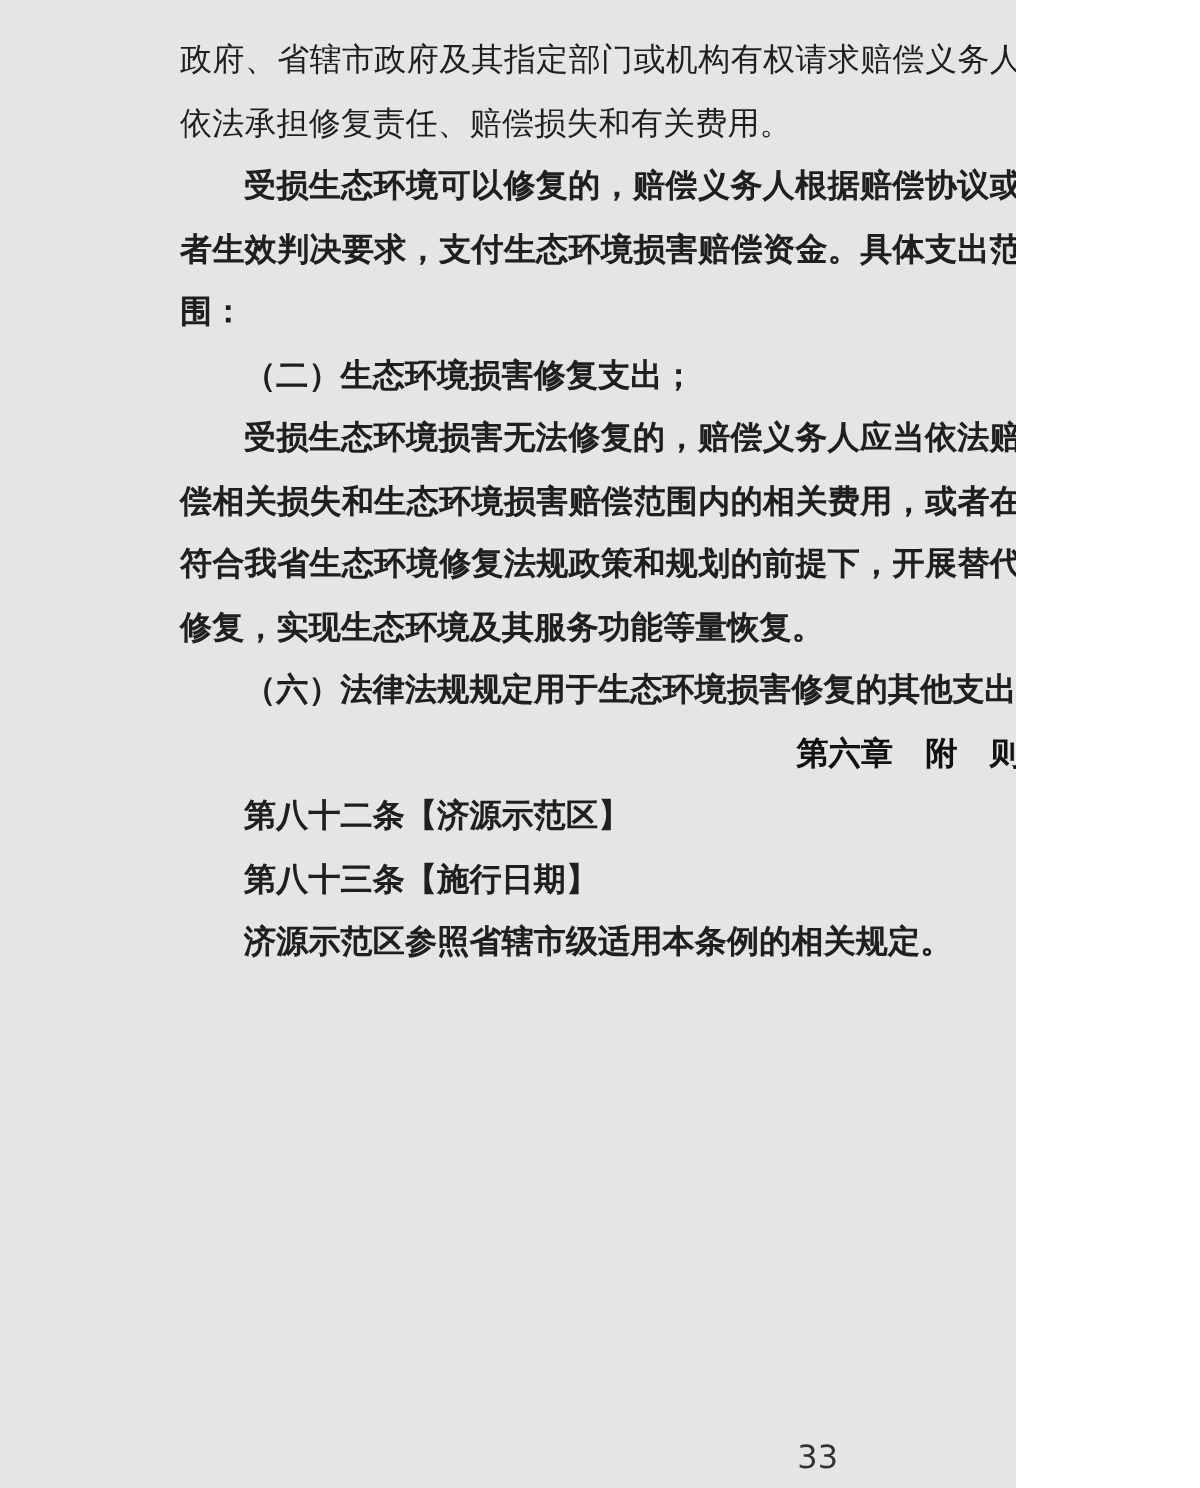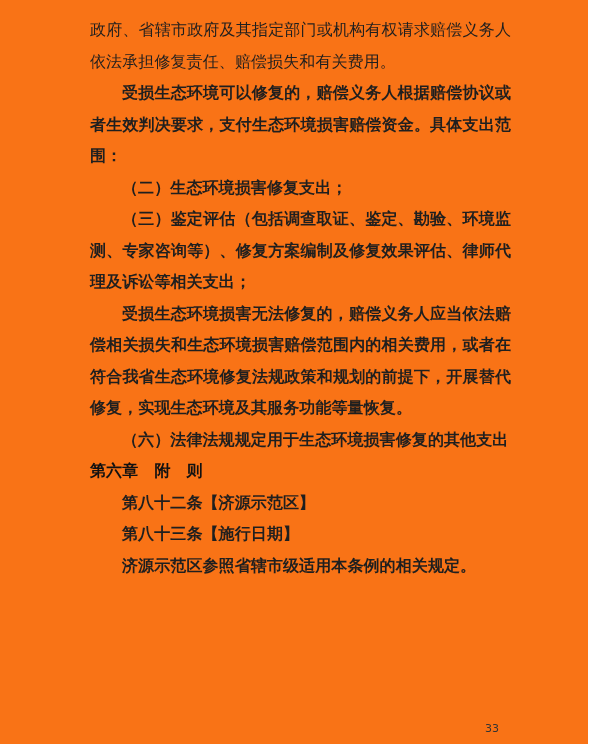--- a/index.html
+++ b/index.html
@@ -2,23 +2,23 @@
 <html><head>
 <meta charset="utf-8">
 <style>
   html, body {
     margin: 0;
     padding: 0;
     background: #ffffff;
   }
   .page {
     position: relative;
-    width: 588px;
+    width: 508px;
     height: 744px;
-    background: #f97316;
+    background: #e5e5e5;
     overflow: hidden;
     font-family: "DejaVu Serif", "Liberation Serif", serif;
     color: #1f1f1f;
   }
   .content {
     position: absolute;
     left: 90px;
     top: 14px;
     width: 421px;
     font-size: 16px;
@@ -32,43 +32,42 @@
   }
   p.cont {
     text-indent: 0;
   }
   p.body {
     text-indent: 2em;
     font-weight: bold;
   }
   p.heading {
     text-indent: 0;
-    text-align: left;
+    text-align: right;
     font-weight: bold;
     color: #111111;
   }
   .page-number {
     position: absolute;
     right: 89px;
     bottom: 10px;
-    font-size: 11px;
+    font-size: 16px;
     line-height: 11px;
     color: #333333;
     font-family: "DejaVu Sans", "Liberation Sans", sans-serif;
   }
 </style>
 </head>
 <body>
 
 <div class="page">
   <div class="content">
     <p class="cont">政府、省辖市政府及其指定部门或机构有权请求赔偿义务人依法承担修复责任、赔偿损失和有关费用。</p>
     <p class="body">受损生态环境可以修复的，赔偿义务人根据赔偿协议或者生效判决要求，支付生态环境损害赔偿资金。具体支出范围：</p>
     <p class="body">（二）生态环境损害修复支出；</p>
-    <p class="body">（三）鉴定评估（包括调查取证、鉴定、勘验、环境监测、专家咨询等）、修复方案编制及修复效果评估、律师代理及诉讼等相关支出；</p>
     <p class="body">受损生态环境损害无法修复的，赔偿义务人应当依法赔偿相关损失和生态环境损害赔偿范围内的相关费用，或者在符合我省生态环境修复法规政策和规划的前提下，开展替代修复，实现生态环境及其服务功能等量恢复。</p>
     <p class="body">（六）法律法规规定用于生态环境损害修复的其他支出</p>
     <p class="heading">第六章　附　则</p>
     <p class="body">第八十二条【济源示范区】</p>
     <p class="body">第八十三条【施行日期】</p>
     <p class="body">济源示范区参照省辖市级适用本条例的相关规定。</p>
   </div>
   <div class="page-number">33</div>
 </div>
 

